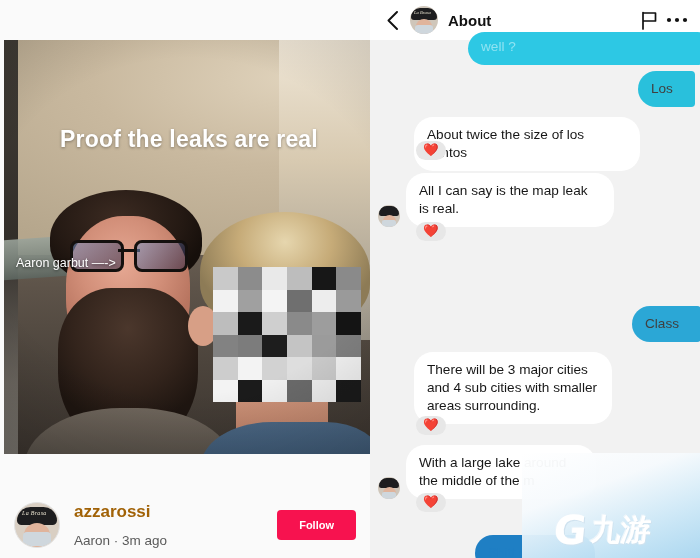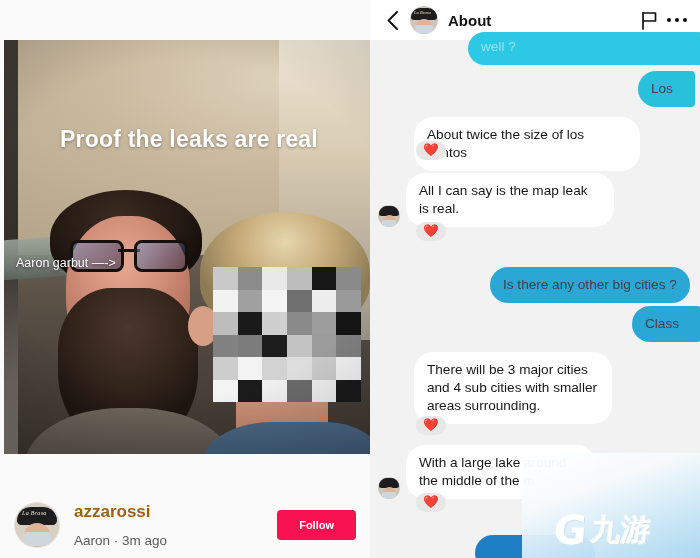--- a/index.html
+++ b/index.html
@@ -405,23 +405,20 @@
           <div class="cap"></div>
             <div class="face"></div>
             <div class="mask"></div>
         </div>
         <div class="bub in" style="max-width:208px;">All I can say is the map leak is real.</div>
       </div>
       <div class="reaction" style="left:46px;top:182px;">
         <span class="heart">❤️</span>
       </div>
 
-      <div class="row" style="left:120px;top:227px;">
-        <div class="bub out" style="background:#2ba7d6;">Is there any other big cities ?</div>
-      </div>
 
       <div class="row" style="left:262px;top:266px;">
         <div class="bub out" style="background:#2ba7d6;border-radius:19px 4px 4px 19px;padding-right:22px;">Class</div>
       </div>
 
       <div class="row" style="left:44px;top:312px;">
         <div class="bub in" style="max-width:198px;">There will be 3 major cities and 4 sub cities with smaller areas surrounding.</div>
       </div>
       <div class="reaction" style="left:46px;top:376px;">
         <span class="heart">❤️</span>

